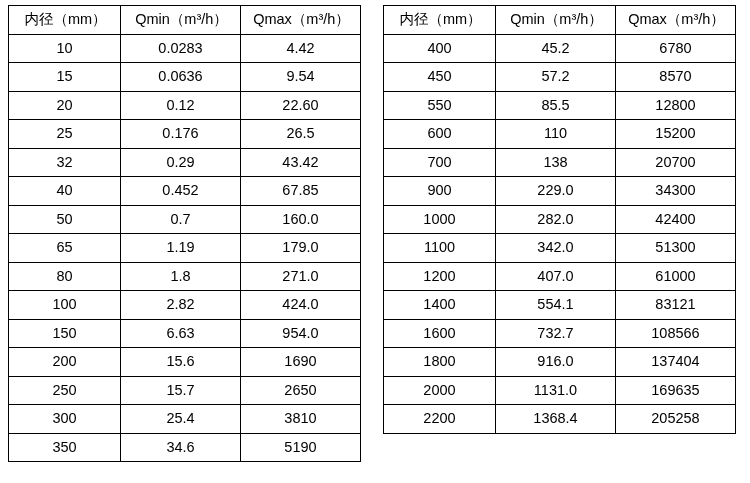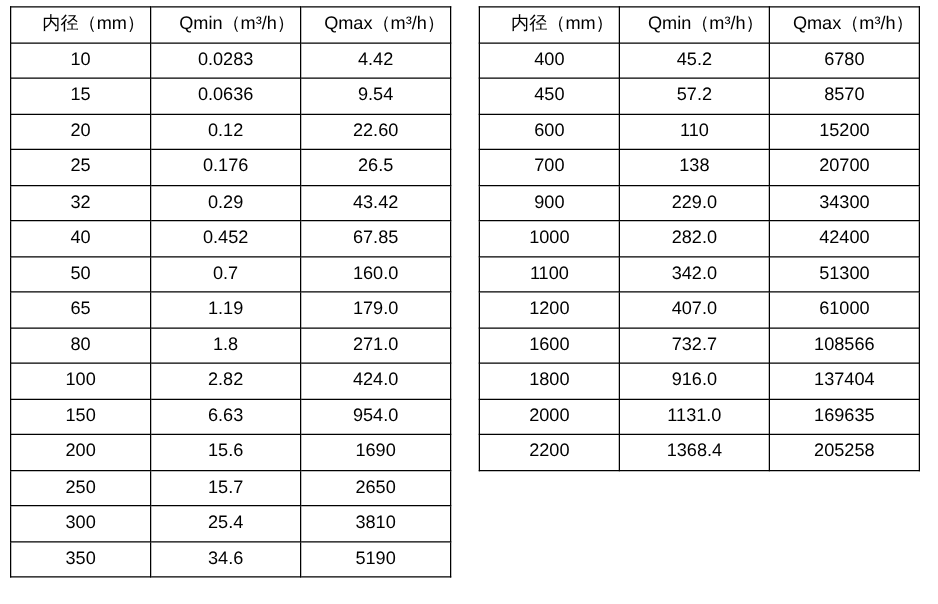--- a/index.html
+++ b/index.html
@@ -35,21 +35,21 @@
     height: 27.5px;
     line-height: 27.5px;
     padding: 0 4px;
     text-align: center;
     font-size: 14.5px;
     font-weight: normal;
     white-space: nowrap;
     box-sizing: border-box;
   }
   table.spec-table thead th {
-    text-align: right;
+    text-align: center;
     padding-left: 6px;
     font-size: 14.5px;
   }
   
   .tbl-left { width: 352px; }
   .tbl-left col.c0 { width: 112px; }
   .tbl-left col.c1 { width: 120px; }
   .tbl-left col.c2 { width: 120px; }
   
   .tbl-right { width: 352px; }
@@ -172,20 +172,25 @@
           <td>400</td>
           <td>45.2</td>
           <td>6780</td>
         </tr>
       <tr>
           <td>450</td>
           <td>57.2</td>
           <td>8570</td>
         </tr>
       <tr>
+          <td>550</td>
+          <td>85.5</td>
+          <td>12800</td>
+        </tr>
+      <tr>
           <td>600</td>
           <td>110</td>
           <td>15200</td>
         </tr>
       <tr>
           <td>700</td>
           <td>138</td>
           <td>20700</td>
         </tr>
       <tr>
@@ -202,20 +207,25 @@
           <td>1100</td>
           <td>342.0</td>
           <td>51300</td>
         </tr>
       <tr>
           <td>1200</td>
           <td>407.0</td>
           <td>61000</td>
         </tr>
       <tr>
+          <td>1400</td>
+          <td>554.1</td>
+          <td>83121</td>
+        </tr>
+      <tr>
           <td>1600</td>
           <td>732.7</td>
           <td>108566</td>
         </tr>
       <tr>
           <td>1800</td>
           <td>916.0</td>
           <td>137404</td>
         </tr>
       <tr>

